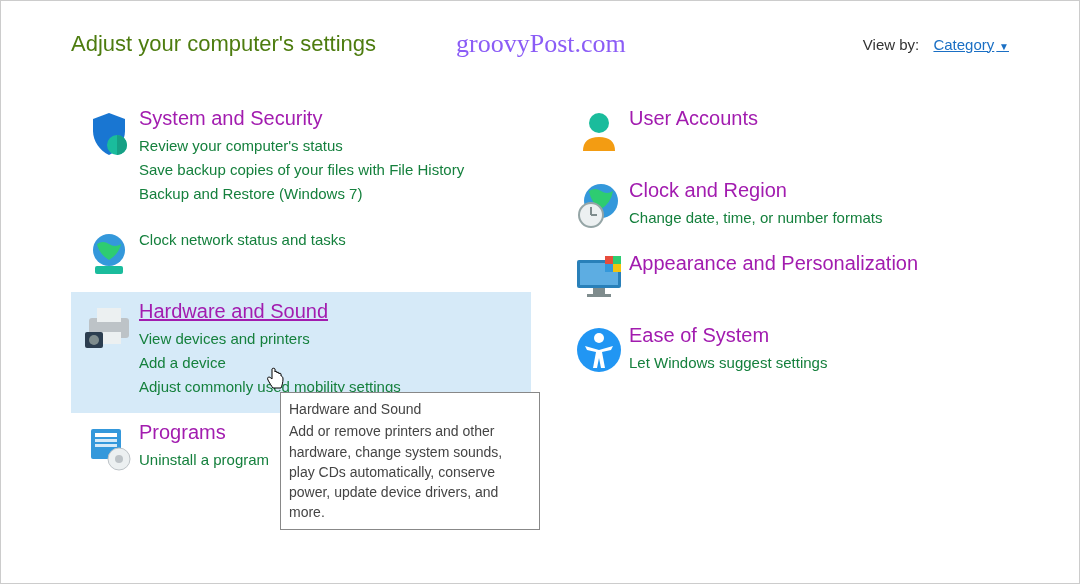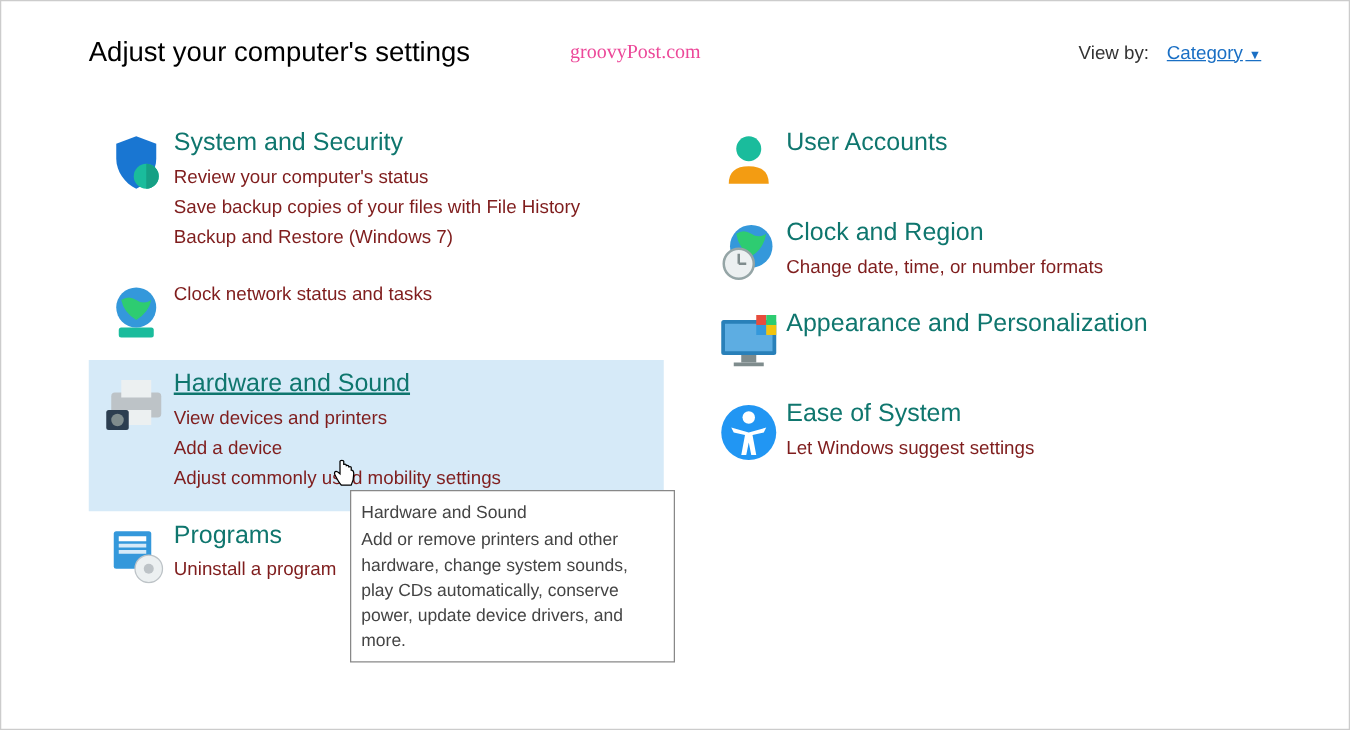--- a/index.html
+++ b/index.html
@@ -10,49 +10,49 @@
     height: 584px;
     overflow: hidden;
     position: relative;
     border: 1px solid #ccc;
   }
   .header {
     display: flex;
     align-items: center;
     padding: 28px 70px 10px 70px;
   }
-  .title { color: #000000; font-size: 22px; font-weight: 400; }
+  .title { color: #4d7c0f; font-size: 22px; font-weight: 400; }
   .watermark {
-    color: #ec4899; font-size: 16px; margin-left: 80px;
+    color: #8b5cf6; font-size: 26px; margin-left: 80px;
     font-family: Georgia, serif;
   }
   .viewby { margin-left: auto; font-size: 15px; color: #333; }
   .viewby-link { color: #1a6fc4; margin-left: 10px; cursor: pointer; text-decoration: underline; }
   .chev { font-size: 10px; margin-left: 2px; }
   .grid {
     display: flex;
     padding: 30px 30px 0 70px;
     gap: 30px;
   }
   .col { width: 460px; }
   .cat {
     display: flex;
     padding: 8px 10px 14px 8px;
     position: relative;
   }
   .cat.highlight { background: #d6eaf8; }
   .icon-wrap { width: 60px; flex-shrink: 0; display:flex; justify-content:center; padding-top:2px;}
   .cat-body { flex: 1; }
   .cat-title {
-    color: #0f766e; font-size: 20px; font-weight: 400;
+    color: #a21caf; font-size: 20px; font-weight: 400;
     cursor: pointer; display: inline-block; margin-bottom: 4px;
   }
   .cat-title.underline { text-decoration: underline; }
   .link {
-    color: #7f1d1d; font-size: 15px; display: block;
+    color: #15803d; font-size: 15px; display: block;
     cursor: pointer; line-height: 1.6;
   }
   .shield-badge {
     display: inline-block; vertical-align: middle; margin-right: 4px;
   }
   .tooltip {
     position: absolute;
     left: 279px; top: 391px;
     width: 260px;
     background: #fff;

